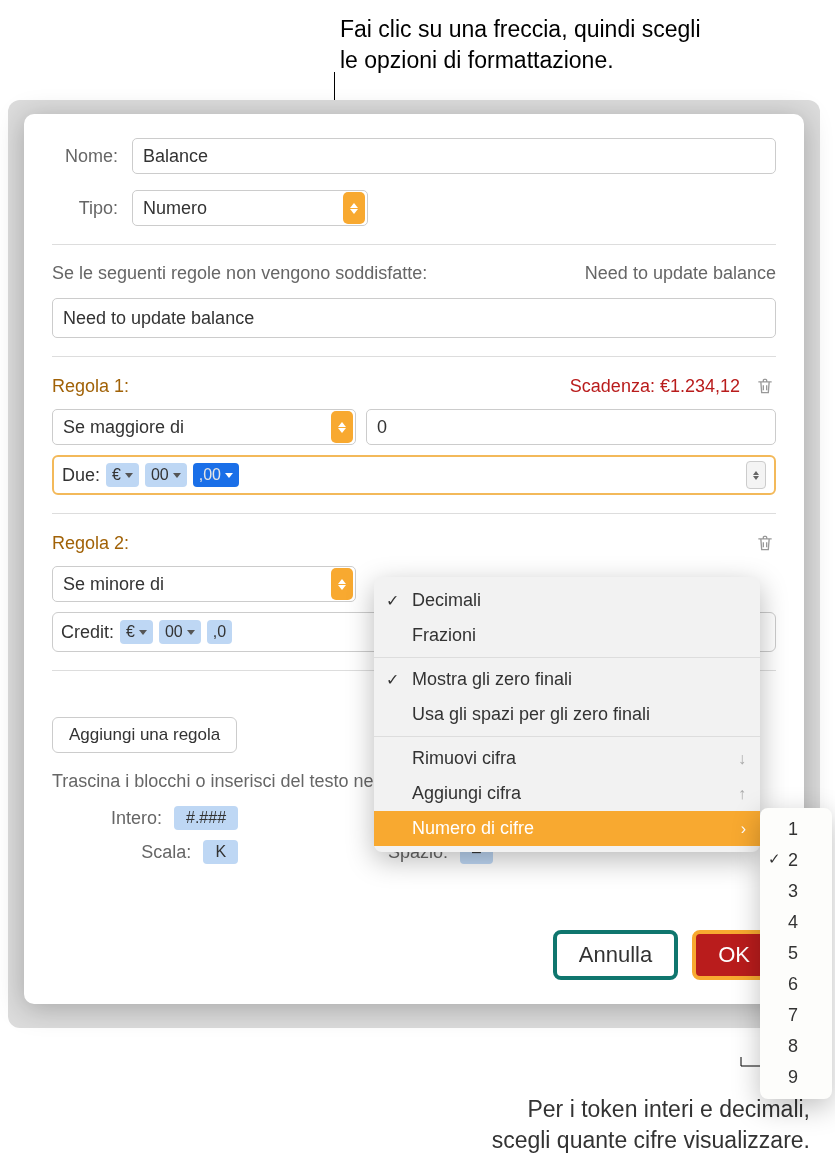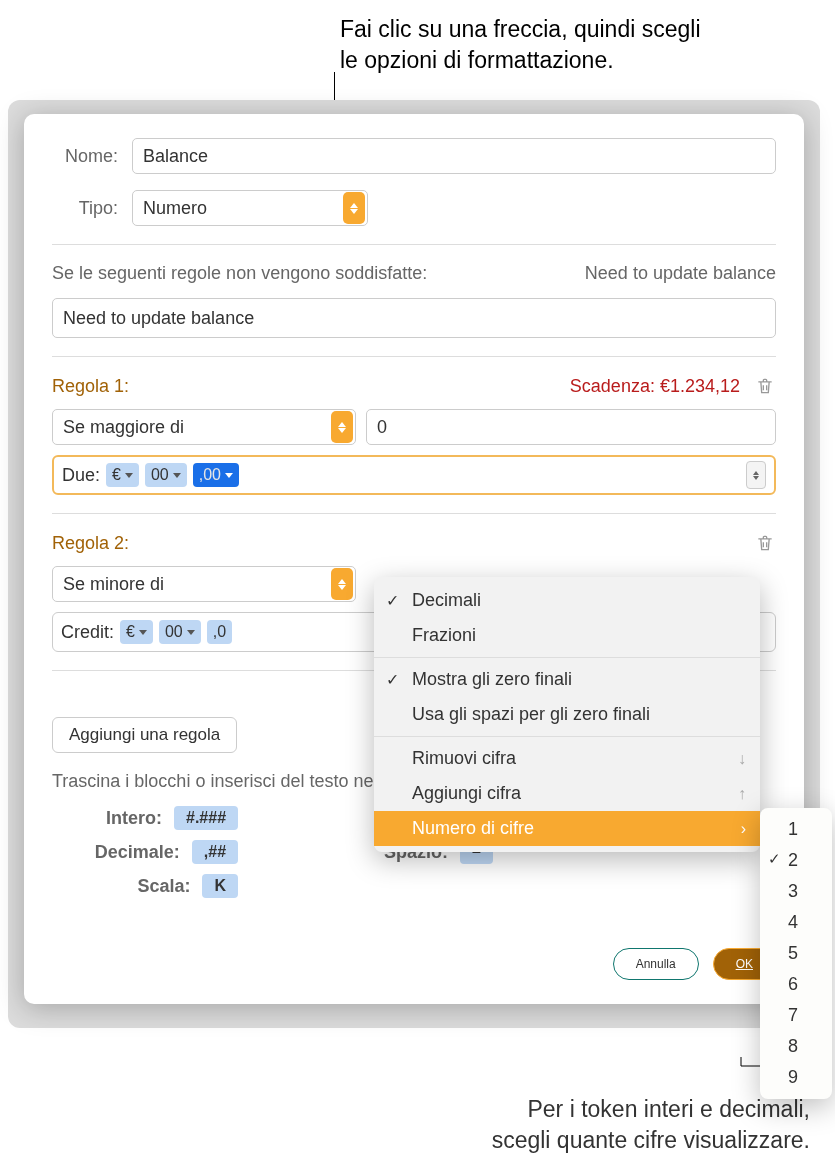--- a/index.html
+++ b/index.html
@@ -241,38 +241,38 @@
     font-size: 17px;
     display: inline-block;
   }
   .drag-hint { margin-top: 18px; color:#666; font-size: 18px; }
   .token-palette {
     margin-top: 14px;
     display: flex;
     gap: 100px;
   }
   .token-col { display: flex; flex-direction: column; gap: 10px; }
-  .token-line { display: flex; align-items: center; justify-content: flex-end; gap: 12px; font-weight: bold; }
+  .token-line { display: flex; align-items: center; justify-content: flex-end; gap: 12px; }
   .token-line .tlabel { color:#666; text-align:right; width:110px;}
   .token-line .pill { padding: 3px 12px; }
   .btn-row {
     position: absolute;
     bottom: 24px;
     right: 28px;
     display: flex;
     gap: 14px;
   }
   .btn {
     padding: 8px 22px;
-    border-radius: 16px;
-    font-size: 12px;
-    border: 1px solid #0f766e;
+    border-radius: 8px;
+    font-size: 22px;
+    border: 4px solid #0f766e;
     background: #fff;
   }
-  .btn.primary { background: #a16207; color:#fff; border-color:#f8a930;text-decoration:underline; }
+  .btn.primary { background: #b91c1c; color:#fff; border-color:#f8a930; }
   .callout-bottom {
     position: absolute;
     top: 1094px;
     left: 350px;
     font-size: 23px;
     line-height: 1.35;
     text-align: right;
     width: 460px;
   }
   .callout-bracket {
@@ -419,26 +419,20 @@
 
   <div class="token-palette">
     <div class="token-col">
       <div class="token-line">
         <span class="tlabel">Intero:</span>
         <span class="pill">
             <span>#.###</span>
           </span>
       </div>
       <div class="token-line">
-        <span class="tlabel">Decimale:</span>
-        <span class="pill">
-            <span>,##</span>
-          </span>
-      </div>
-      <div class="token-line">
         <span class="tlabel">Scala:</span>
         <span class="pill">
             <span>K</span>
           </span>
       </div>
     </div>
     <div class="token-col">
       <div class="token-line">
         <span class="tlabel">Valuta:</span>
         <span class="pill">

